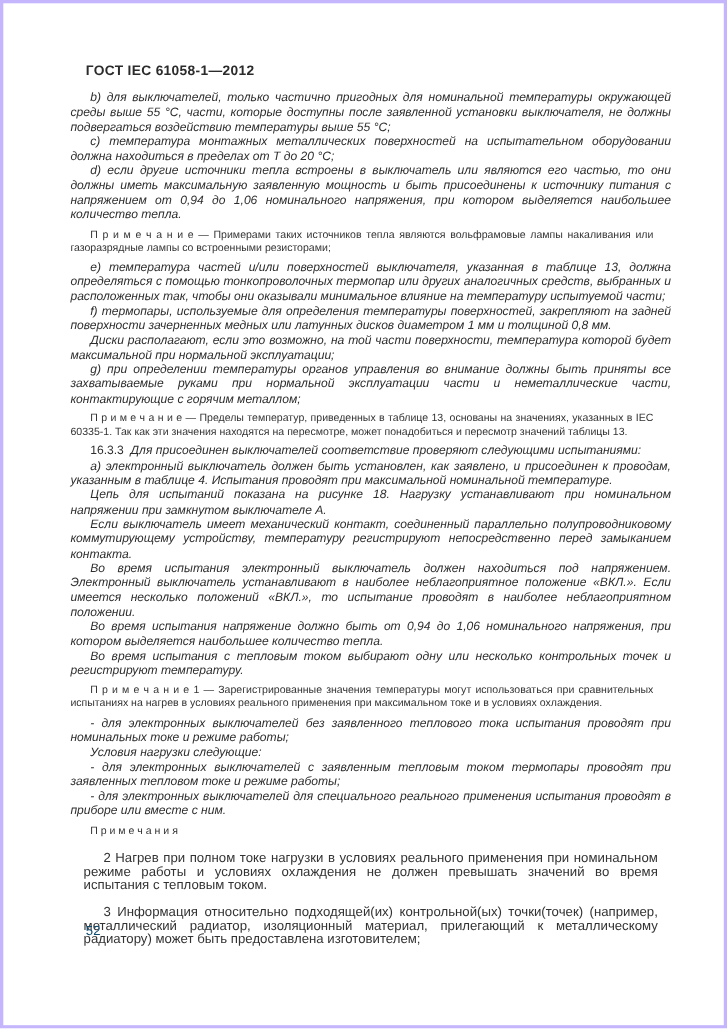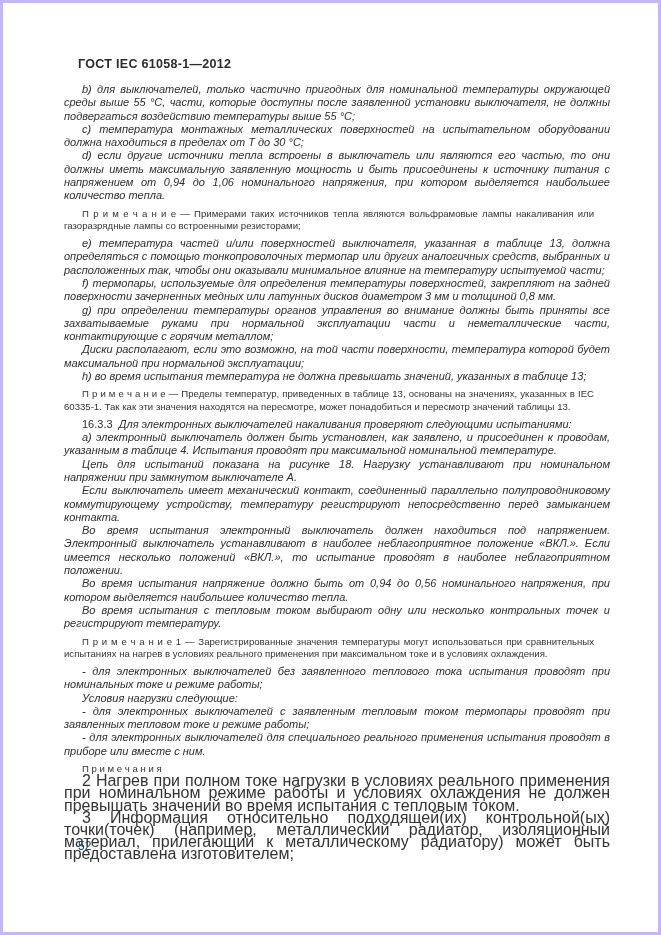--- a/index.html
+++ b/index.html
@@ -53,25 +53,25 @@
   .p-note-header {
     font-style: normal;
     font-size: 9.6px;
     line-height: 12.2px;
     text-indent: 18px;
     margin: 5px 0 0 0;
     color: #333333;
   }
   .p-note-item {
     font-style: normal;
-    font-size: 16px;
+    font-size: 12px;
     line-height: 12.2px;
     text-align: justify;
     text-indent: 18px;
-    margin: 0;
+    margin: 12px;
     color: #333333;
   }
   .clause-num {
     font-style: normal;
   }
   .page-number {
     position: absolute;
     top: 836px;
     left: 75px;
     font-size: 12px;
@@ -80,35 +80,34 @@
 </style>
 </head>
 <body>
 
 <div class="page">
 
   <div class="doc-header">ГОСТ IEC 61058-1—2012</div>
 
   <div class="content">
     <p class="p-body">b) для выключателей, только частично пригодных для номинальной температуры окружающей среды выше 55 °С, части, которые доступны после заявленной установки выключателя, не должны подвергаться воздействию температуры выше 55 °С;</p>
-    <p class="p-body">c) температура монтажных металлических поверхностей на испытательном оборудовании должна находиться в пределах от Т до 30 °С;</p>
+    <p class="p-body">c) температура монтажных металлических поверхностей на испытательном оборудовании должна находиться в пределах от Т до 20 °С;</p>
     <p class="p-body">d) если другие источники тепла встроены в выключатель или являются его частью, то они должны иметь максимальную заявленную мощность и быть присоединены к источнику питания с напряжением от 0,94 до 1,06 номинального напряжения, при котором выделяется наибольшее количество тепла.</p>
     <p class="p-note">П р и м е ч а н и е — Примерами таких источников тепла являются вольфрамовые лампы накаливания или газоразрядные лампы со встроенными резисторами;</p>
     <p class="p-body">е) температура частей и/или поверхностей выключателя, указанная в таблице 13, должна определяться с помощью тонкопроволочных термопар или других аналогичных средств, выбранных и расположенных так, чтобы они оказывали минимальное влияние на температуру испытуемой части;</p>
-    <p class="p-body">f) термопары, используемые для определения температуры поверхностей, закрепляют на задней поверхности зачерненных медных или латунных дисков диаметром 3 мм и толщиной 0,8 мм.</p>
+    <p class="p-body">f) термопары, используемые для определения температуры поверхностей, закрепляют на задней поверхности зачерненных медных или латунных дисков диаметром 1 мм и толщиной 0,8 мм.</p>
+    <p class="p-body">Диски располагают, если это возможно, на той части поверхности, температура которой будет максимальной при нормальной эксплуатации;</p>
     <p class="p-body">g) при определении температуры органов управления во внимание должны быть приняты все захватываемые руками при нормальной эксплуатации части и неметаллические части, контактирующие с горячим металлом;</p>
-    <p class="p-body">Диски располагают, если это возможно, на той части поверхности, температура которой будет максимальной при нормальной эксплуатации;</p>
-    <p class="p-body">h) во время испытания температура не должна превышать значений, указанных в таблице 13;</p>
     <p class="p-note">П р и м е ч а н и е — Пределы температур, приведенных в таблице 13, основаны на значениях, указанных в IEC 60335-1. Так как эти значения находятся на пересмотре, может понадобиться и пересмотр значений таблицы 13.</p>
-    <p class="p-body"><span class="clause-num">16.3.3</span>&nbsp; <span>Для электронных выключателей накаливания проверяют следующими испытаниями:</span></p>
+    <p class="p-body"><span class="clause-num">16.3.3</span>&nbsp; <span>Для присоединен выключателей соответствие проверяют следующими испытаниями:</span></p>
     <p class="p-body">а) электронный выключатель должен быть установлен, как заявлено, и присоединен к проводам, указанным в таблице 4. Испытания проводят при максимальной номинальной температуре.</p>
     <p class="p-body">Цепь для испытаний показана на рисунке 18. Нагрузку устанавливают при номинальном напряжении при замкнутом выключателе А.</p>
     <p class="p-body">Если выключатель имеет механический контакт, соединенный параллельно полупроводниковому коммутирующему устройству, температуру регистрируют непосредственно перед замыканием контакта.</p>
     <p class="p-body">Во время испытания электронный выключатель должен находиться под напряжением. Электронный выключатель устанавливают в наиболее неблагоприятное положение «ВКЛ.». Если имеется несколько положений «ВКЛ.», то испытание проводят в наиболее неблагоприятном положении.</p>
-    <p class="p-body">Во время испытания напряжение должно быть от 0,94 до 0,56 номинального напряжения, при котором выделяется наибольшее количество тепла.</p>
+    <p class="p-body">Во время испытания напряжение должно быть от 0,94 до 1,06 номинального напряжения, при котором выделяется наибольшее количество тепла.</p>
     <p class="p-body">Во время испытания с тепловым током выбирают одну или несколько контрольных точек и регистрируют температуру.</p>
     <p class="p-note">П р и м е ч а н и е  1 — Зарегистрированные значения температуры могут использоваться при сравнительных испытаниях на нагрев в условиях реального применения при максимальном токе и в условиях охлаждения.</p>
     <p class="p-body">- для электронных выключателей без заявленного теплового тока испытания проводят при номинальных токе и режиме работы;</p>
     <p class="p-body">Условия нагрузки следующие:</p>
     <p class="p-body">- для электронных выключателей с заявленным тепловым током термопары проводят при заявленных тепловом токе и режиме работы;</p>
     <p class="p-body">- для электронных выключателей для специального реального применения испытания проводят в приборе или вместе с ним.</p>
     <p class="p-note-header">П р и м е ч а н и я</p>
     <p class="p-note-item">2 Нагрев при полном токе нагрузки в условиях реального применения при номинальном режиме работы и условиях охлаждения не должен превышать значений во время испытания с тепловым током.</p>
     <p class="p-note-item">3 Информация относительно подходящей(их) контрольной(ых) точки(точек) (например, металлический радиатор, изоляционный материал, прилегающий к металлическому радиатору) может быть предоставлена изготовителем;</p>
   </div>

